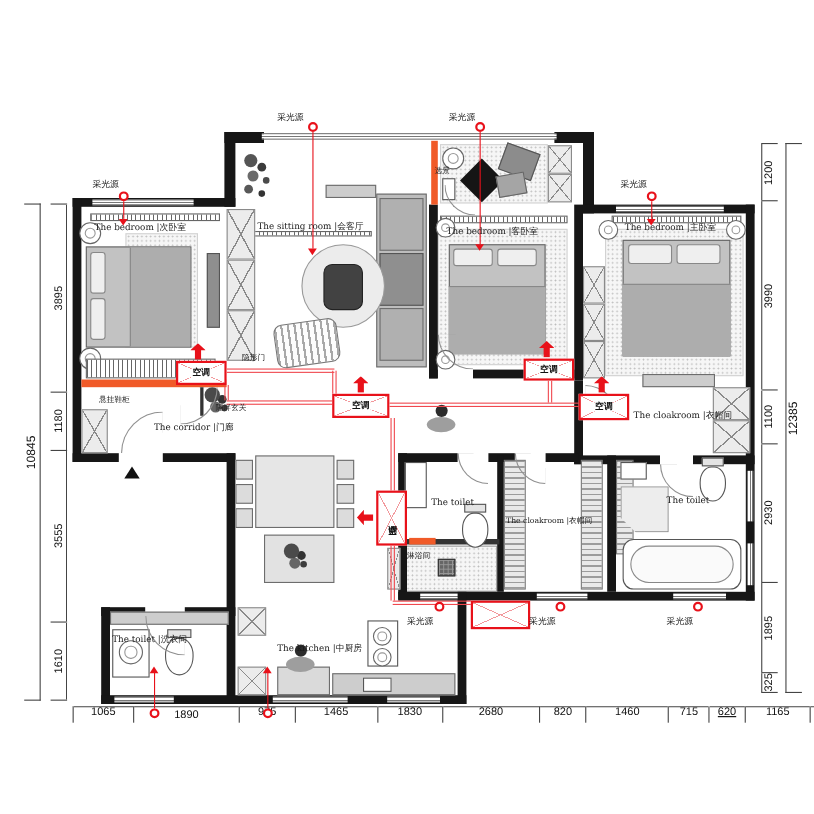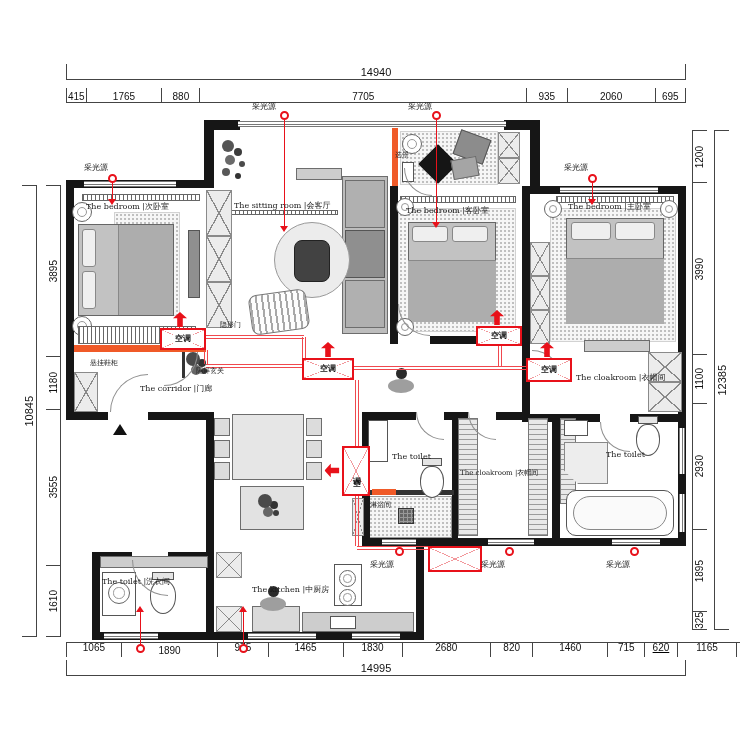--- a/index.html
+++ b/index.html
@@ -71,46 +71,20 @@
   .total-h span{font:11px "Liberation Sans",sans-serif;color:#111;margin-bottom:1px}
   .total-vl{position:absolute;border-right:1px solid #444;border-top:1px solid #444;border-bottom:1px solid #444;display:flex;align-items:center;justify-content:center}
   .total-vr{position:absolute;border-left:1px solid #444;border-top:1px solid #444;border-bottom:1px solid #444;display:flex;align-items:center;justify-content:center}
   .total-vl span,.total-vr span{writing-mode:vertical-rl;transform:rotate(180deg);font:11px "Liberation Sans",sans-serif;color:#111}
 </style>
 </head>
 <body>
 
 <div id="canvas">
 
-  <div class="total-h" style="left:66px;top:64px;width:620px;height:16px">
-      <span>14940</span>
-    </div>
-  <div class="dim-h num-top" style="left:66px;top:88px;width:620px;height:15px">
-      <div class="seg" style="flex-grow: 415;">
-        <span>415</span>
-      </div>
-      <div class="seg" style="flex-grow: 1765;">
-        <span>1765</span>
-      </div>
-      <div class="seg" style="flex-grow: 880;">
-        <span>880</span>
-      </div>
-      <div class="seg" style="flex-grow: 7705;">
-        <span>7705</span>
-      </div>
-      <div class="seg" style="flex-grow: 935;">
-        <span>935</span>
-      </div>
-      <div class="seg" style="flex-grow: 2060;">
-        <span>2060</span>
-      </div>
-      <div class="seg" style="flex-grow: 695;">
-        <span>695</span>
-      </div>
-    </div>
   <div class="dim-h num-bot" style="left:66px;top:642px;width:704px;height:15px">
       <div class="seg" style="flex-grow: 1065;">
         <span>1065</span>
       </div>
       <div class="seg" style="flex-grow: 1890; align-items: flex-end;">
         <span>1890</span>
       </div>
       <div class="seg" style="flex-grow: 975;">
         <span>975</span>
       </div>
@@ -134,23 +108,20 @@
       </div>
       <div class="seg" style="flex-grow: 620; text-decoration: underline;">
         <span>620</span>
       </div>
       <div class="seg" style="flex-grow: 1165;">
         <span>1165</span>
       </div>
       <div class="seg" style="flex-grow: 625;">
         <span>625</span>
       </div>
-    </div>
-  <div class="total-h" style="left:66px;top:660px;width:620px;height:16px">
-      <span>14995</span>
     </div>
   <div class="total-vl" style="left:22px;top:185px;width:15px;height:452px">
       <span>10845</span>
     </div>
   <div class="dim-v line-r" style="left:46px;top:185px;width:15px;height:452px">
       <div class="seg" style="flex-grow: 3895;">
         <span>3895</span>
       </div>
       <div class="seg" style="flex-grow: 1180;">
         <span>1180</span>

